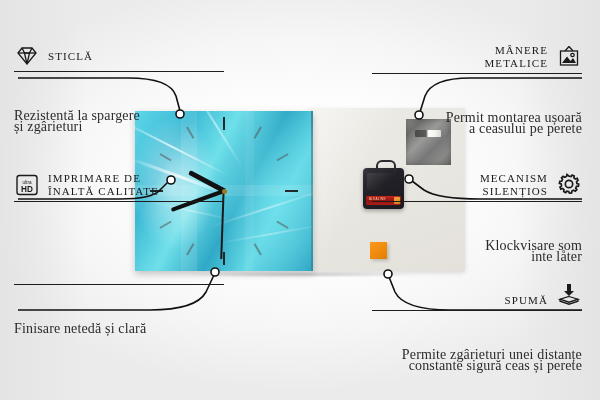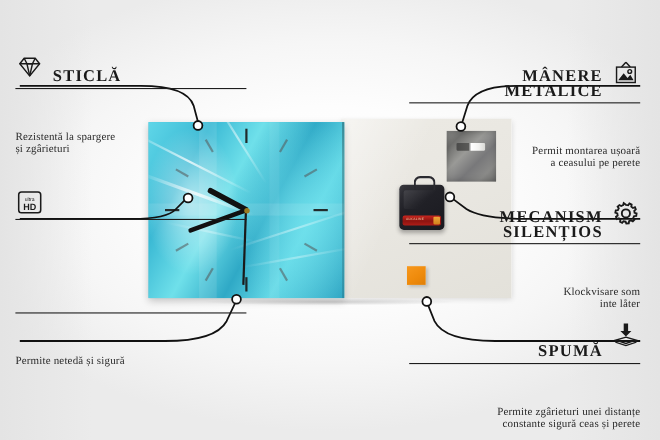--- a/index.html
+++ b/index.html
@@ -129,26 +129,26 @@
   }
 
   
   .callout{position:absolute;width:210px;}
   .callout.left{text-align:left;}
   .callout.right{text-align:right;}
 
   .co-head{display:flex;align-items:center;gap:8px;}
   .callout.right .co-head{justify-content:flex-end;}
   .co-title{
-    font-size:15px;font-weight:bold;color:#1a1a1a;
-    letter-spacing:1.1px;line-height:13px;text-transform:uppercase;margin-top:20px;
+    font-size:11px;font-weight:normal;color:#1a1a1a;
+    letter-spacing:1.1px;line-height:13px;text-transform:uppercase;
   }
   .co-rule{height:1.4px;background:#1d1d1d;margin:3px 0 3px;}
   .co-sub{
-    font-size:10px;color:#2b2b2b;line-height:10.5px;letter-spacing:.15px;margin-top:39px;
+    font-size:14px;color:#2b2b2b;line-height:10.5px;letter-spacing:.15px;margin-top:39px;
   }
   .co-icon{width:26px;height:24px;flex:0 0 26px;}
   .co-icon svg{display:block;width:26px;height:24px;}
 
   
   .leaders{position:absolute;inset:0;pointer-events:none;}
 
   
   #c-sticla{left:14px;top:44px;}
   #c-hd{left:14px;top:172px;}
@@ -292,28 +292,32 @@
 
   <div class="callout left" id="c-hd">
     <div class="co-head">
       <span class="co-icon">
         <svg viewBox="0 0 26 24">
           <rect x="3" y="2.5" width="20" height="19" rx="2.5" fill="none" stroke="#1a1a1a" stroke-width="1.4"></rect>
           <text x="13" y="10.5" font-family="Liberation Sans, sans-serif" font-size="4.6" text-anchor="middle" fill="#1a1a1a">ultra</text>
           <text x="13" y="18.5" font-family="Liberation Sans, sans-serif" font-size="8.2" font-weight="bold" text-anchor="middle" fill="#1a1a1a">HD</text>
         </svg>
       </span>
+      <span class="co-title">
+        <span>IMPRIMARE DE</span><br>
+        <span>ÎNALTĂ CALITATE</span>
+      </span>
     </div>
     <div class="co-rule"></div>
   </div>
 
   <div class="callout left" id="c-margini">
     <div class="co-rule"></div>
     <div class="co-sub">
-      <span>Permite netedă și sigură</span>
+      <span>Finisare netedă și clară</span>
     </div>
   </div>
 
   <div class="callout right" id="c-manere">
     <div class="co-head">
       <span class="co-title">
         <span>MÂNERE</span><br>
         <span>METALICE</span>
       </span>
       <span class="co-icon">

